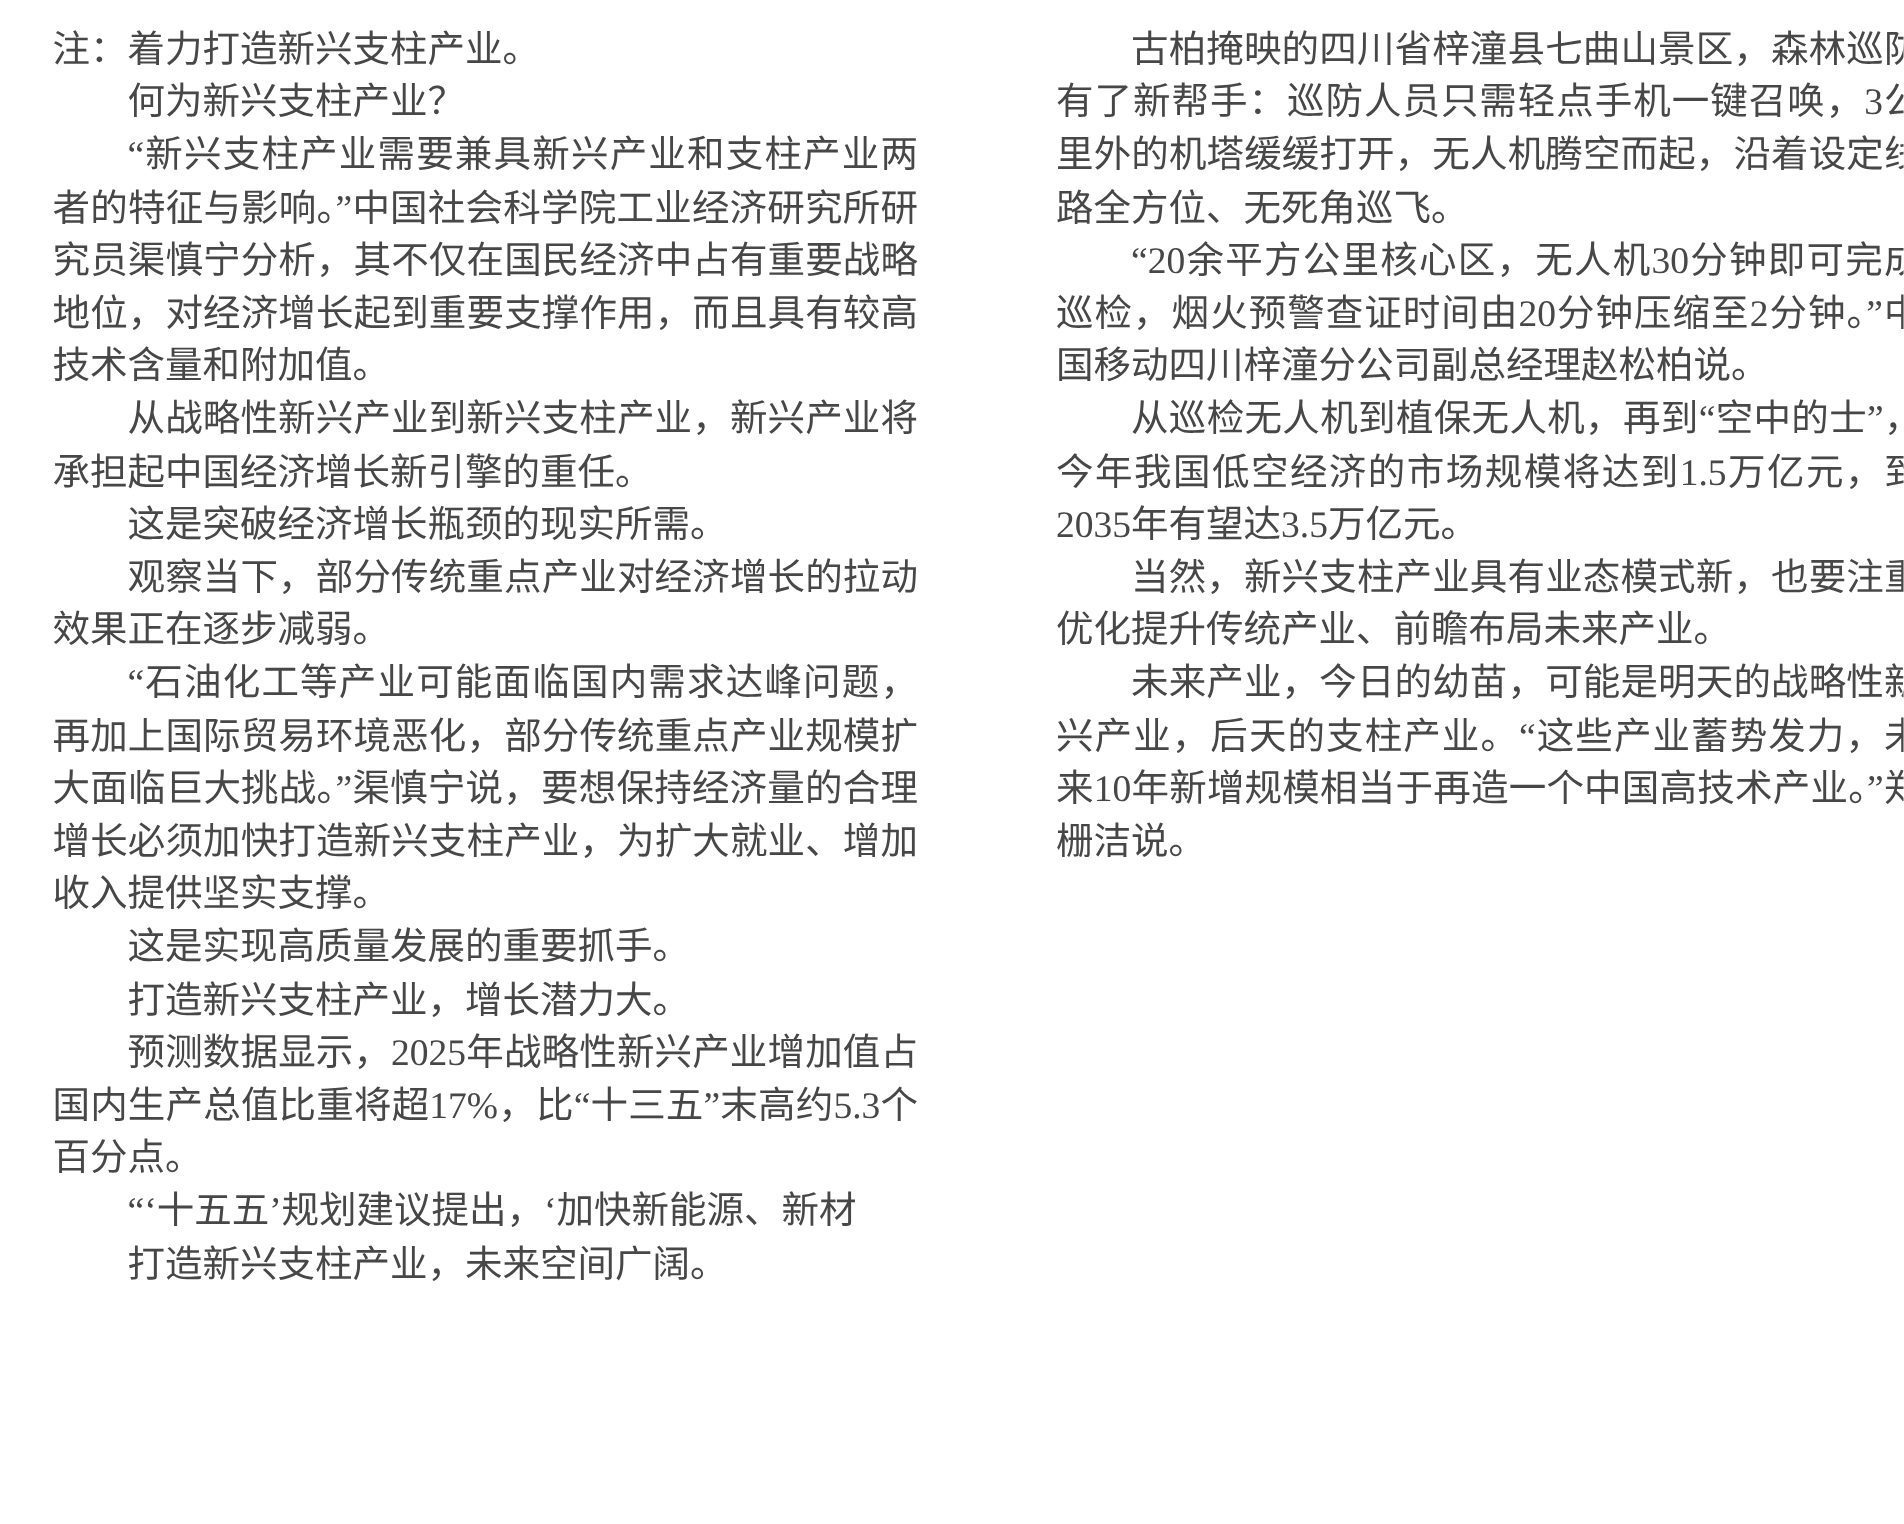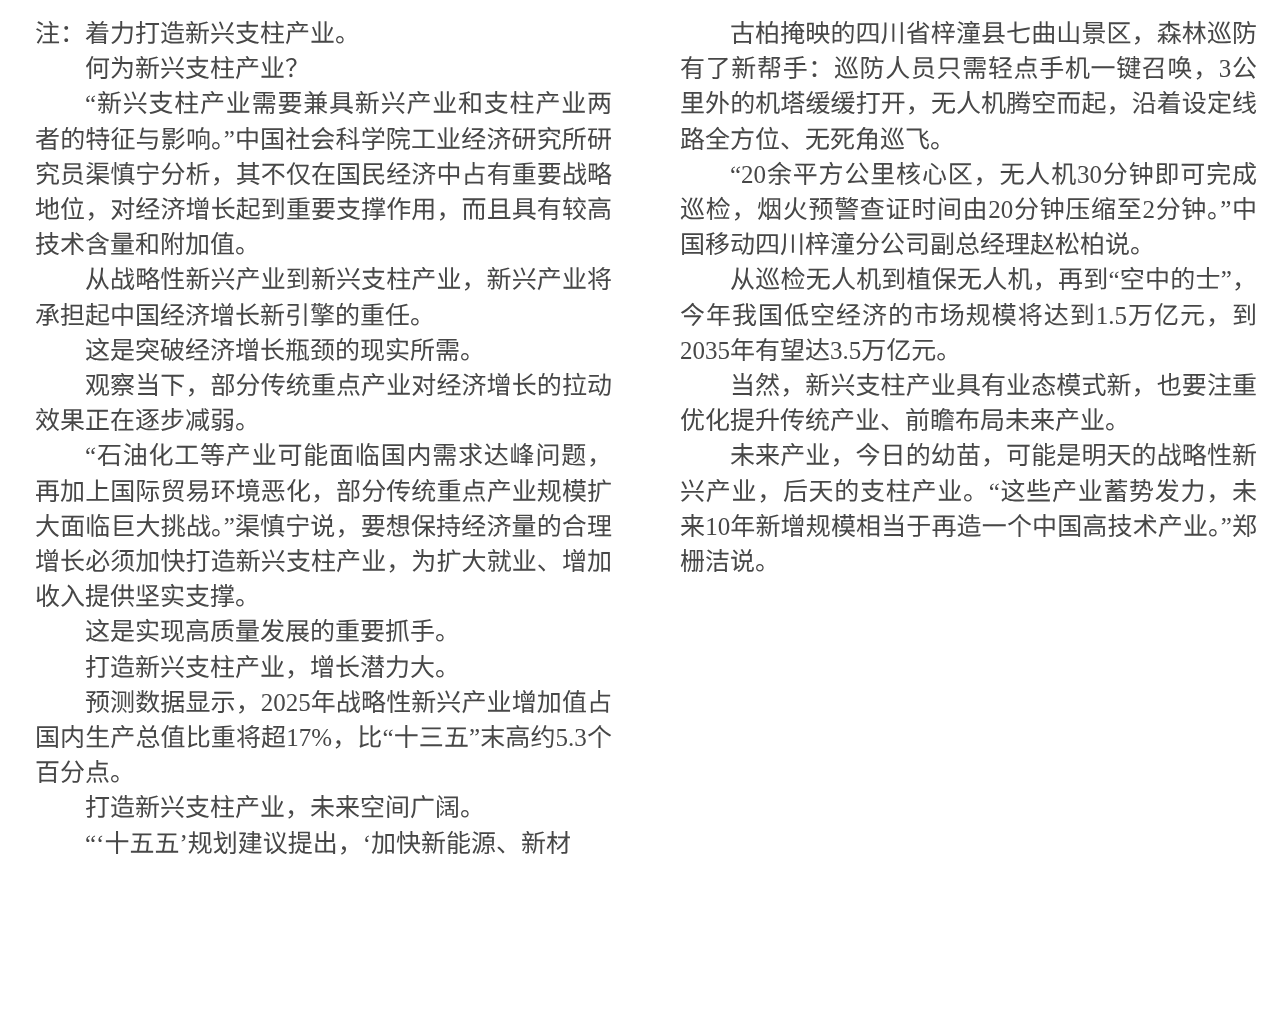--- a/index.html
+++ b/index.html
@@ -11,21 +11,21 @@
     width: 1269px;
     height: 1016px;
     overflow: hidden;
   }
   .page {
     box-sizing: border-box;
     width: 1269px;
     height: 920px;
     padding: 16px 14px 0 35px;
     display: flex;
-    gap: 68px;
+    gap: 92px;
     background: #ffffff;
   }
   .column {
     flex: 0 0 577px;
     width: 577px;
   }
   .para {
     margin: 0;
     font-family: "Liberation Serif", "DejaVu Serif", serif;
     font-size: 25px;
@@ -48,22 +48,22 @@
       <p class="para flush">注：着力打造新兴支柱产业。</p>
       <p class="para">何为新兴支柱产业？</p>
       <p class="para">“新兴支柱产业需要兼具新兴产业和支柱产业两者的特征与影响。”中国社会科学院工业经济研究所研究员渠慎宁分析，其不仅在国民经济中占有重要战略地位，对经济增长起到重要支撑作用，而且具有较高技术含量和附加值。</p>
       <p class="para">从战略性新兴产业到新兴支柱产业，新兴产业将承担起中国经济增长新引擎的重任。</p>
       <p class="para">这是突破经济增长瓶颈的现实所需。</p>
       <p class="para">观察当下，部分传统重点产业对经济增长的拉动效果正在逐步减弱。</p>
       <p class="para">“石油化工等产业可能面临国内需求达峰问题，再加上国际贸易环境恶化，部分传统重点产业规模扩大面临巨大挑战。”渠慎宁说，要想保持经济量的合理增长必须加快打造新兴支柱产业，为扩大就业、增加收入提供坚实支撑。</p>
       <p class="para">这是实现高质量发展的重要抓手。</p>
       <p class="para">打造新兴支柱产业，增长潜力大。</p>
       <p class="para">预测数据显示，2025年战略性新兴产业增加值占国内生产总值比重将超17%，比“十三五”末高约5.3个百分点。</p>
+      <p class="para">“‘十五五’规划建议提出，‘加快新能源、新材</p>
       <p class="para">打造新兴支柱产业，未来空间广阔。</p>
-      <p class="para">“‘十五五’规划建议提出，‘加快新能源、新材</p>
     </section>
   <section class="column">
       <p class="para">古柏掩映的四川省梓潼县七曲山景区，森林巡防有了新帮手：巡防人员只需轻点手机一键召唤，3公里外的机塔缓缓打开，无人机腾空而起，沿着设定线路全方位、无死角巡飞。</p>
       <p class="para">“20余平方公里核心区，无人机30分钟即可完成巡检，烟火预警查证时间由20分钟压缩至2分钟。”中国移动四川梓潼分公司副总经理赵松柏说。</p>
       <p class="para">从巡检无人机到植保无人机，再到“空中的士”，今年我国低空经济的市场规模将达到1.5万亿元，到2035年有望达3.5万亿元。</p>
       <p class="para">当然，新兴支柱产业具有业态模式新，也要注重优化提升传统产业、前瞻布局未来产业。</p>
       <p class="para">未来产业，今日的幼苗，可能是明天的战略性新兴产业，后天的支柱产业。“这些产业蓄势发力，未来10年新增规模相当于再造一个中国高技术产业。”郑栅洁说。</p>
     </section>
 </div>
 

